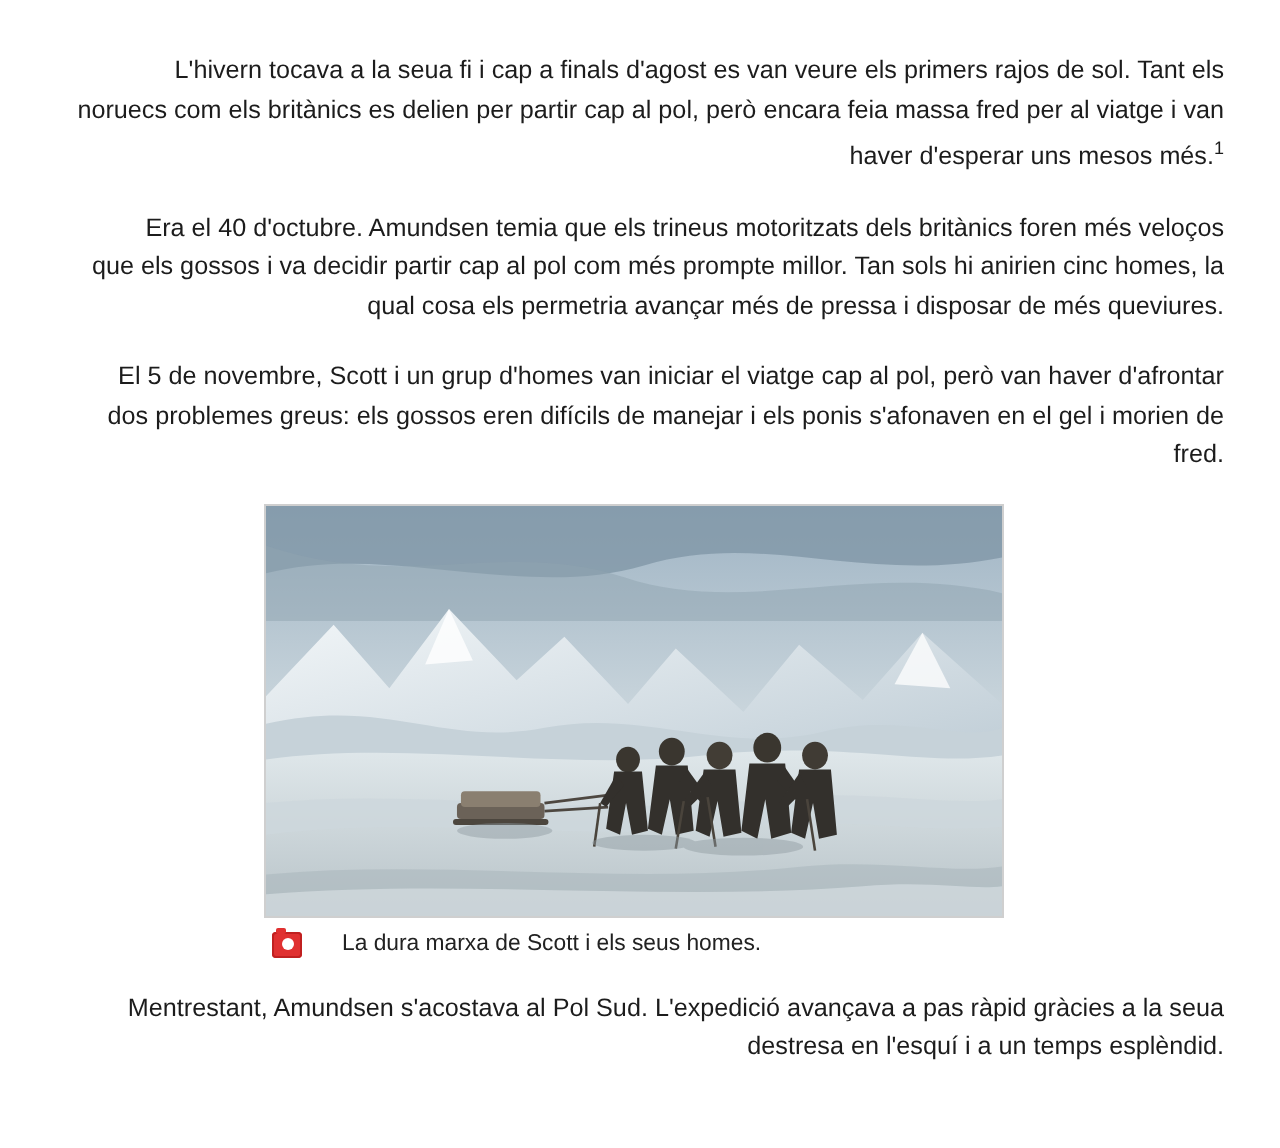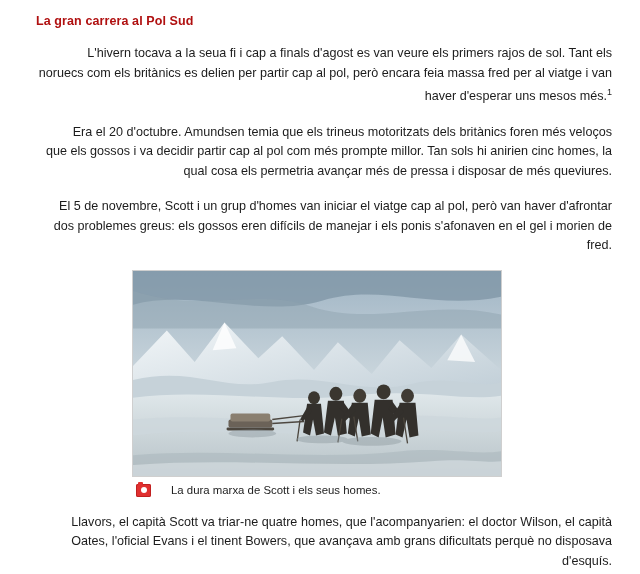--- a/index.html
+++ b/index.html
@@ -95,25 +95,24 @@
     color: #222;
   }
   
   svg.illus { display: block; width: 100%; height: 100%; }
 </style>
 </head>
 <body>
 
 <div class="page">
 
-  <div class="article-title" style="color: rgb(176, 16, 16);">La gran carrera al Pol Sud</div>
 
   <p class="body-par"><span>L'hivern tocava a la seua fi i cap a finals d'agost es van veure els primers rajos de sol. Tant els noruecs com els britànics es delien per partir cap al pol, però encara feia massa fred per al viatge i van haver d'esperar uns mesos més.</span><span class="fn">1</span></p>
 
-  <p class="body-par">Era el 20 d'octubre. Amundsen temia que els trineus motoritzats dels britànics foren més veloços que els gossos i va decidir partir cap al pol com més prompte millor. Tan sols hi anirien cinc homes, la qual cosa els permetria avançar més de pressa i disposar de més queviures.</p>
+  <p class="body-par">Era el 40 d'octubre. Amundsen temia que els trineus motoritzats dels britànics foren més veloços que els gossos i va decidir partir cap al pol com més prompte millor. Tan sols hi anirien cinc homes, la qual cosa els permetria avançar més de pressa i disposar de més queviures.</p>
 
   <p class="body-par">El 5 de novembre, Scott i un grup d'homes van iniciar el viatge cap al pol, però van haver d'afrontar dos problemes greus: els gossos eren difícils de manejar i els ponis s'afonaven en el gel i morien de fred.</p>
 
   <div class="figure">
     <div class="figure-img">
       <svg class="illus" viewBox="0 0 370 207" preserveAspectRatio="none">
         <defs>
           <linearGradient id="sky" x1="0" y1="0" x2="0" y2="1">
             <stop offset="0%" stop-color="#9fb4c4"></stop>
             <stop offset="55%" stop-color="#cdd8de"></stop>
@@ -199,17 +198,16 @@
 
         <path d="M0 196 C100 188 200 200 300 192 C335 189 355 194 370 192 L370 207 L0 207 Z" fill="#e4eaed" opacity="0.5"></path>
       </svg>
     </div>
     <div class="caption-row">
       <span class="cam-icon"></span>
       <span class="caption-text">La dura marxa de Scott i els seus homes.</span>
     </div>
   </div>
 
-  <p class="body-par">Llavors, el capità Scott va triar-ne quatre homes, que l'acompanyarien: el doctor Wilson, el capità Oates, l'oficial Evans i el tinent Bowers, que avançava amb grans dificultats perquè no disposava d'esquís.</p>
 
   <p class="body-par">Mentrestant, Amundsen s'acostava al Pol Sud. L'expedició avançava a pas ràpid gràcies a la seua destresa en l'esquí i a un temps esplèndid.</p>
 
 </div>
 
 </body></html>

